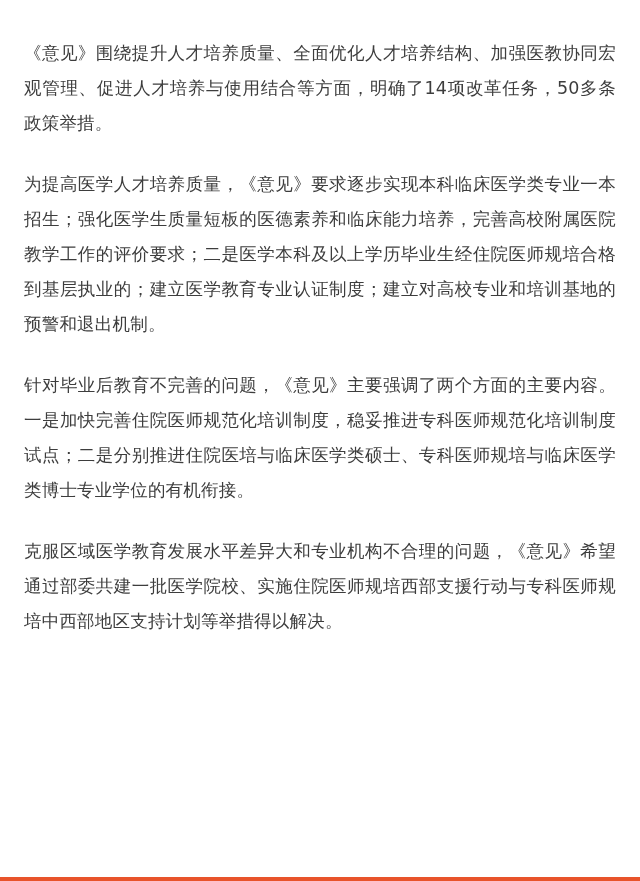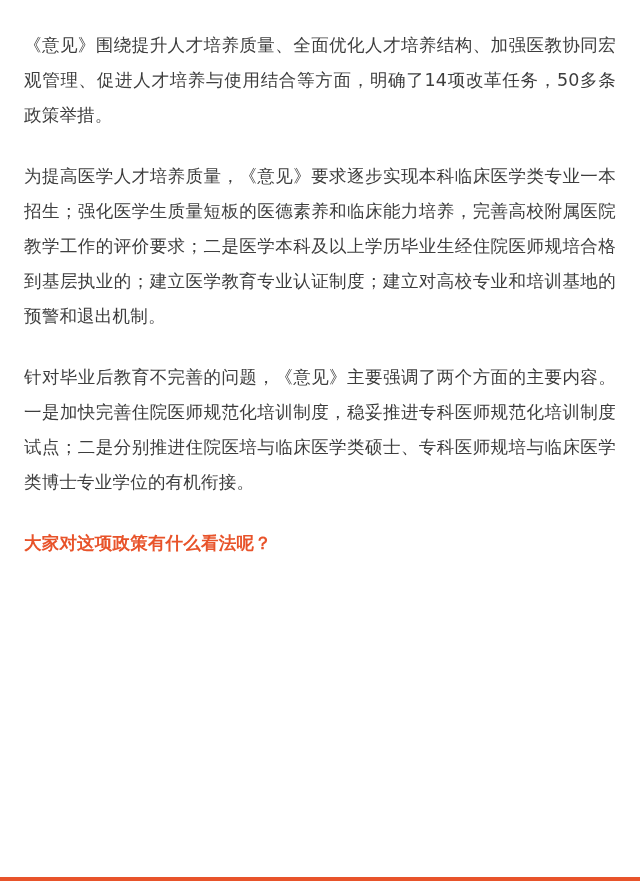--- a/index.html
+++ b/index.html
@@ -17,21 +17,21 @@
   .article {
     box-sizing: border-box;
     width: 640px;
     padding: 28px 24px 10px 24px;
   }
   .para {
     font-size: 17.5px;
     line-height: 35px;
     letter-spacing: 0.2px;
     color: #3d3d3d;
-    margin: 0 0 26px 0;
+    margin: 8px 0 26px 0;
     text-align: justify;
     text-justify: inter-ideograph;
     word-break: break-all;
   }
   .para:last-child {
     margin-bottom: 0;
   }
   .highlight {
     color: #e8532a;
     font-weight: bold;
@@ -49,16 +49,16 @@
     bottom: 0;
   }
 </style>
 </head>
 <body>
 
 <div class="article">
   <p class="para">《意见》围绕提升人才培养质量、全面优化人才培养结构、加强医教协同宏观管理、促进人才培养与使用结合等方面，明确了14项改革任务，50多条政策举措。</p>
   <p class="para">为提高医学人才培养质量，《意见》要求逐步实现本科临床医学类专业一本招生；强化医学生质量短板的医德素养和临床能力培养，完善高校附属医院教学工作的评价要求；二是医学本科及以上学历毕业生经住院医师规培合格到基层执业的；建立医学教育专业认证制度；建立对高校专业和培训基地的预警和退出机制。</p>
   <p class="para">针对毕业后教育不完善的问题，《意见》主要强调了两个方面的主要内容。一是加快完善住院医师规范化培训制度，稳妥推进专科医师规范化培训制度试点；二是分别推进住院医培与临床医学类硕士、专科医师规培与临床医学类博士专业学位的有机衔接。</p>
-  <p class="highlight">大家对这项政策有什么看法呢？</p>
+  <p class="para">克服区域医学教育发展水平差异大和专业机构不合理的问题，《意见》希望通过部委共建一批医学院校、实施住院医师规培西部支援行动与专科医师规培中西部地区支持计划等举措得以解决。</p>
 </div>
 
 <div class="bottom-rule"></div>
 
 </body></html>

